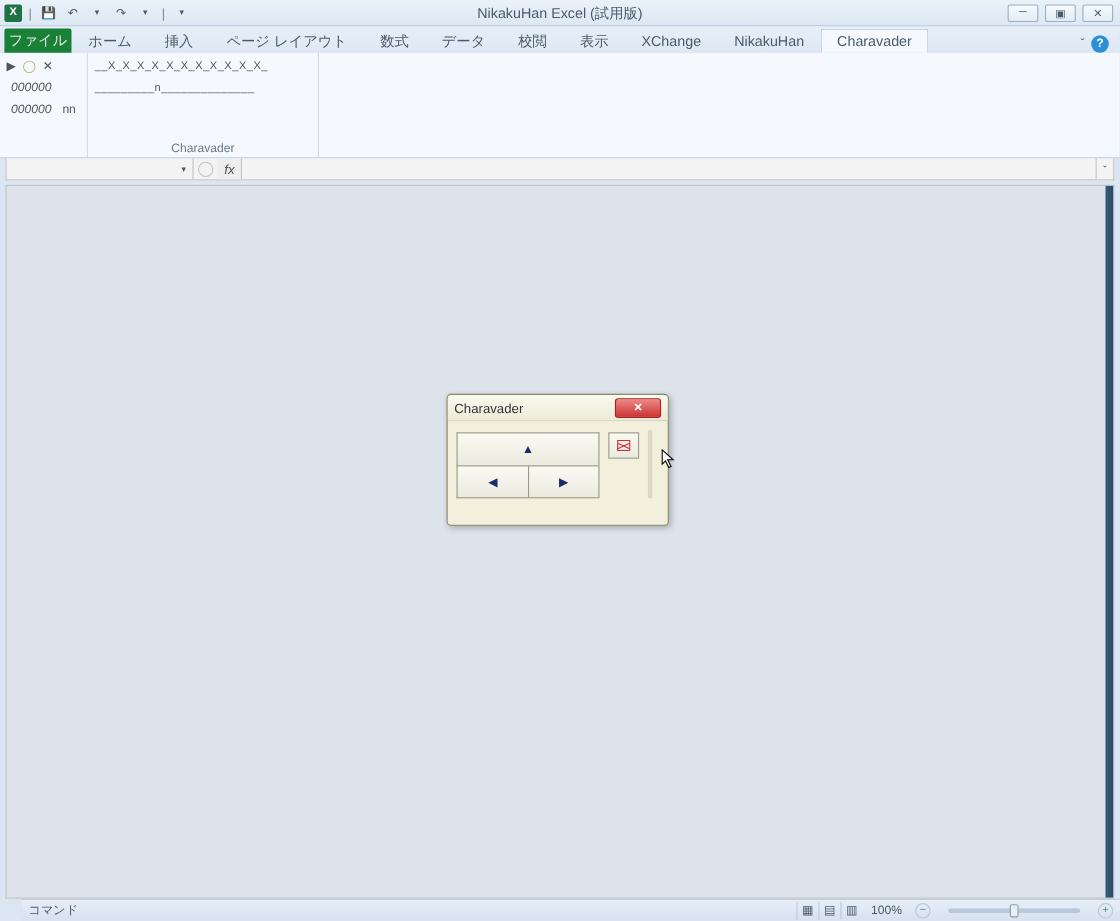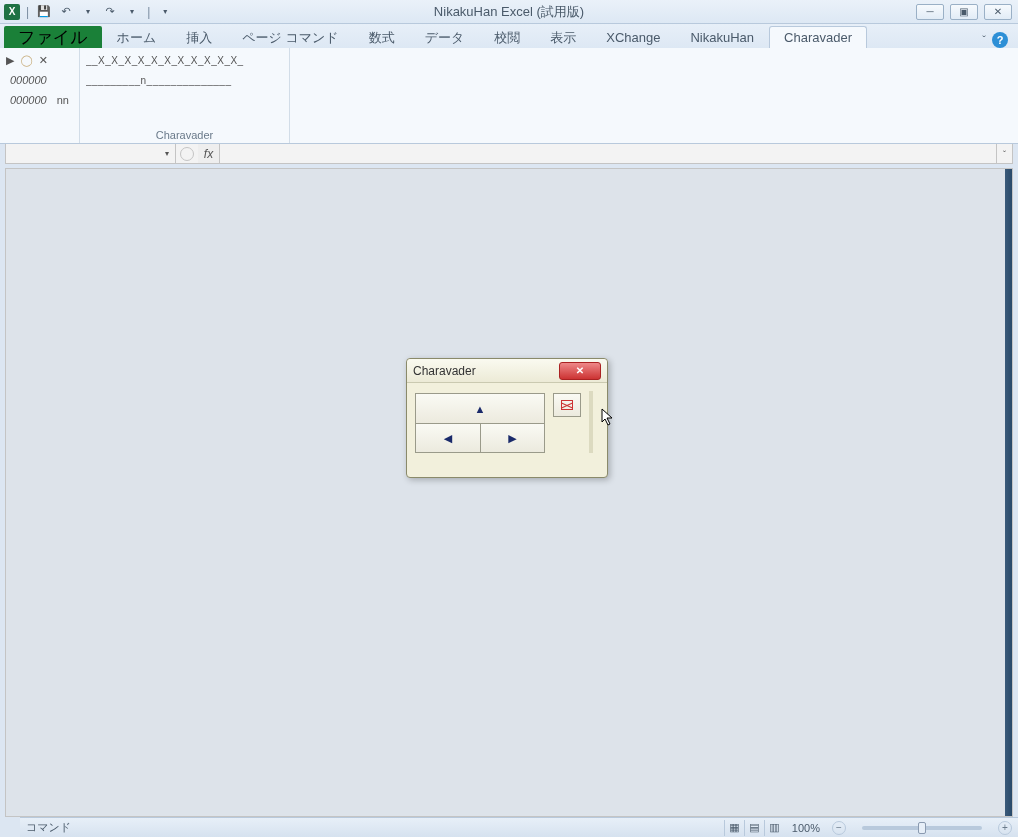--- a/index.html
+++ b/index.html
@@ -10,21 +10,21 @@
 .tb-left { display: flex; align-items: center; gap: 4px; padding-left: 4px; }
 .excel-icon { width: 16px; height: 16px; background: #1f7244; color: #fff; font-size: 10px; font-weight: bold; display: flex; align-items: center; justify-content: center; border-radius: 2px; }
 .qat-sep { color: #7a8ca0; font-size: 12px; padding: 0 2px; }
 .qat-btn { width: 18px; height: 18px; display: flex; align-items: center; justify-content: center; color: #4a5a6a; font-size: 11px; cursor: pointer; }
 .tb-title { position: absolute; left: 50%; transform: translateX(-50%); font-size: 13px; color: #4a5a6a; }
 .tb-right { margin-left: auto; display: flex; gap: 6px; padding-right: 6px; }
 .win-btn { width: 28px; height: 16px; border: 1px solid #9ab0c6; background: linear-gradient(#f7fafd,#e2ecf6); border-radius: 2px; display: flex; align-items: center; justify-content: center; color: #4a5a6a; font-size: 10px; cursor: pointer; }
 
 
 .tabsrow { height: 24px; background: linear-gradient(#e7eff8,#dde8f4); display: flex; align-items: flex-end; padding: 0 4px; position: relative; }
-.file-tab { background: #1a8038; color: #000000; height: 22px; padding: 0 14px; display: flex; align-items: center; font-size: 17px; border-radius: 2px 2px 0 0; cursor: pointer; }
+.file-tab { background: #1a8038; color: #e5e5e5; height: 22px; padding: 0 4px; display: flex; align-items: center; font-size: 13px; border-radius: 2px 2px 0 0; cursor: pointer; }
 .ribbon-tab { height: 22px; padding: 0 14px; display: flex; align-items: center; font-size: 13px; color: #4a5a6a; cursor: pointer; border: 1px solid transparent; border-bottom: none; }
 .ribbon-tab.active { background: #f5f9fd; border-color: #b8c9dc; border-radius: 3px 3px 0 0; }
 .tabs-right { margin-left: auto; display: flex; align-items: center; gap: 6px; padding-right: 6px; }
 .help-circle { width: 16px; height: 16px; border-radius: 50%; background: #2d8fd6; color: #fff; font-size: 11px; font-weight: bold; display: flex; align-items: center; justify-content: center; cursor: pointer; }
 .minimize-ribbon { font-size: 11px; color: #4a5a6a; cursor: pointer; }
 
 
 .ribbon { height: 96px; background: #f5f9fd; border-bottom: 1px solid #b8c9dc; display: flex; }
 .ribbon-group { border-right: 1px solid #d2dde8; display: flex; flex-direction: column; }
 .rg-body { flex: 1; padding: 2px 6px; }
@@ -98,21 +98,21 @@
     <div class="win-btn">─</div>
     <div class="win-btn">▣</div>
     <div class="win-btn">✕</div>
   </div>
 </div>
 
 <div class="tabsrow">
   <div class="file-tab">ファイル</div>
   <div class="ribbon-tab">ホーム</div>
   <div class="ribbon-tab">挿入</div>
-  <div class="ribbon-tab">ページ コマンド</div>
+  <div class="ribbon-tab">ページ レイアウト</div>
   <div class="ribbon-tab">数式</div>
   <div class="ribbon-tab">データ</div>
   <div class="ribbon-tab">校閲</div>
   <div class="ribbon-tab">表示</div>
   <div class="ribbon-tab">XChange</div>
   <div class="ribbon-tab">NikakuHan</div>
   <div class="ribbon-tab active">Charavader</div>
   <div class="tabs-right">
     <div class="minimize-ribbon">ˇ</div>
     <div class="help-circle">?</div>

